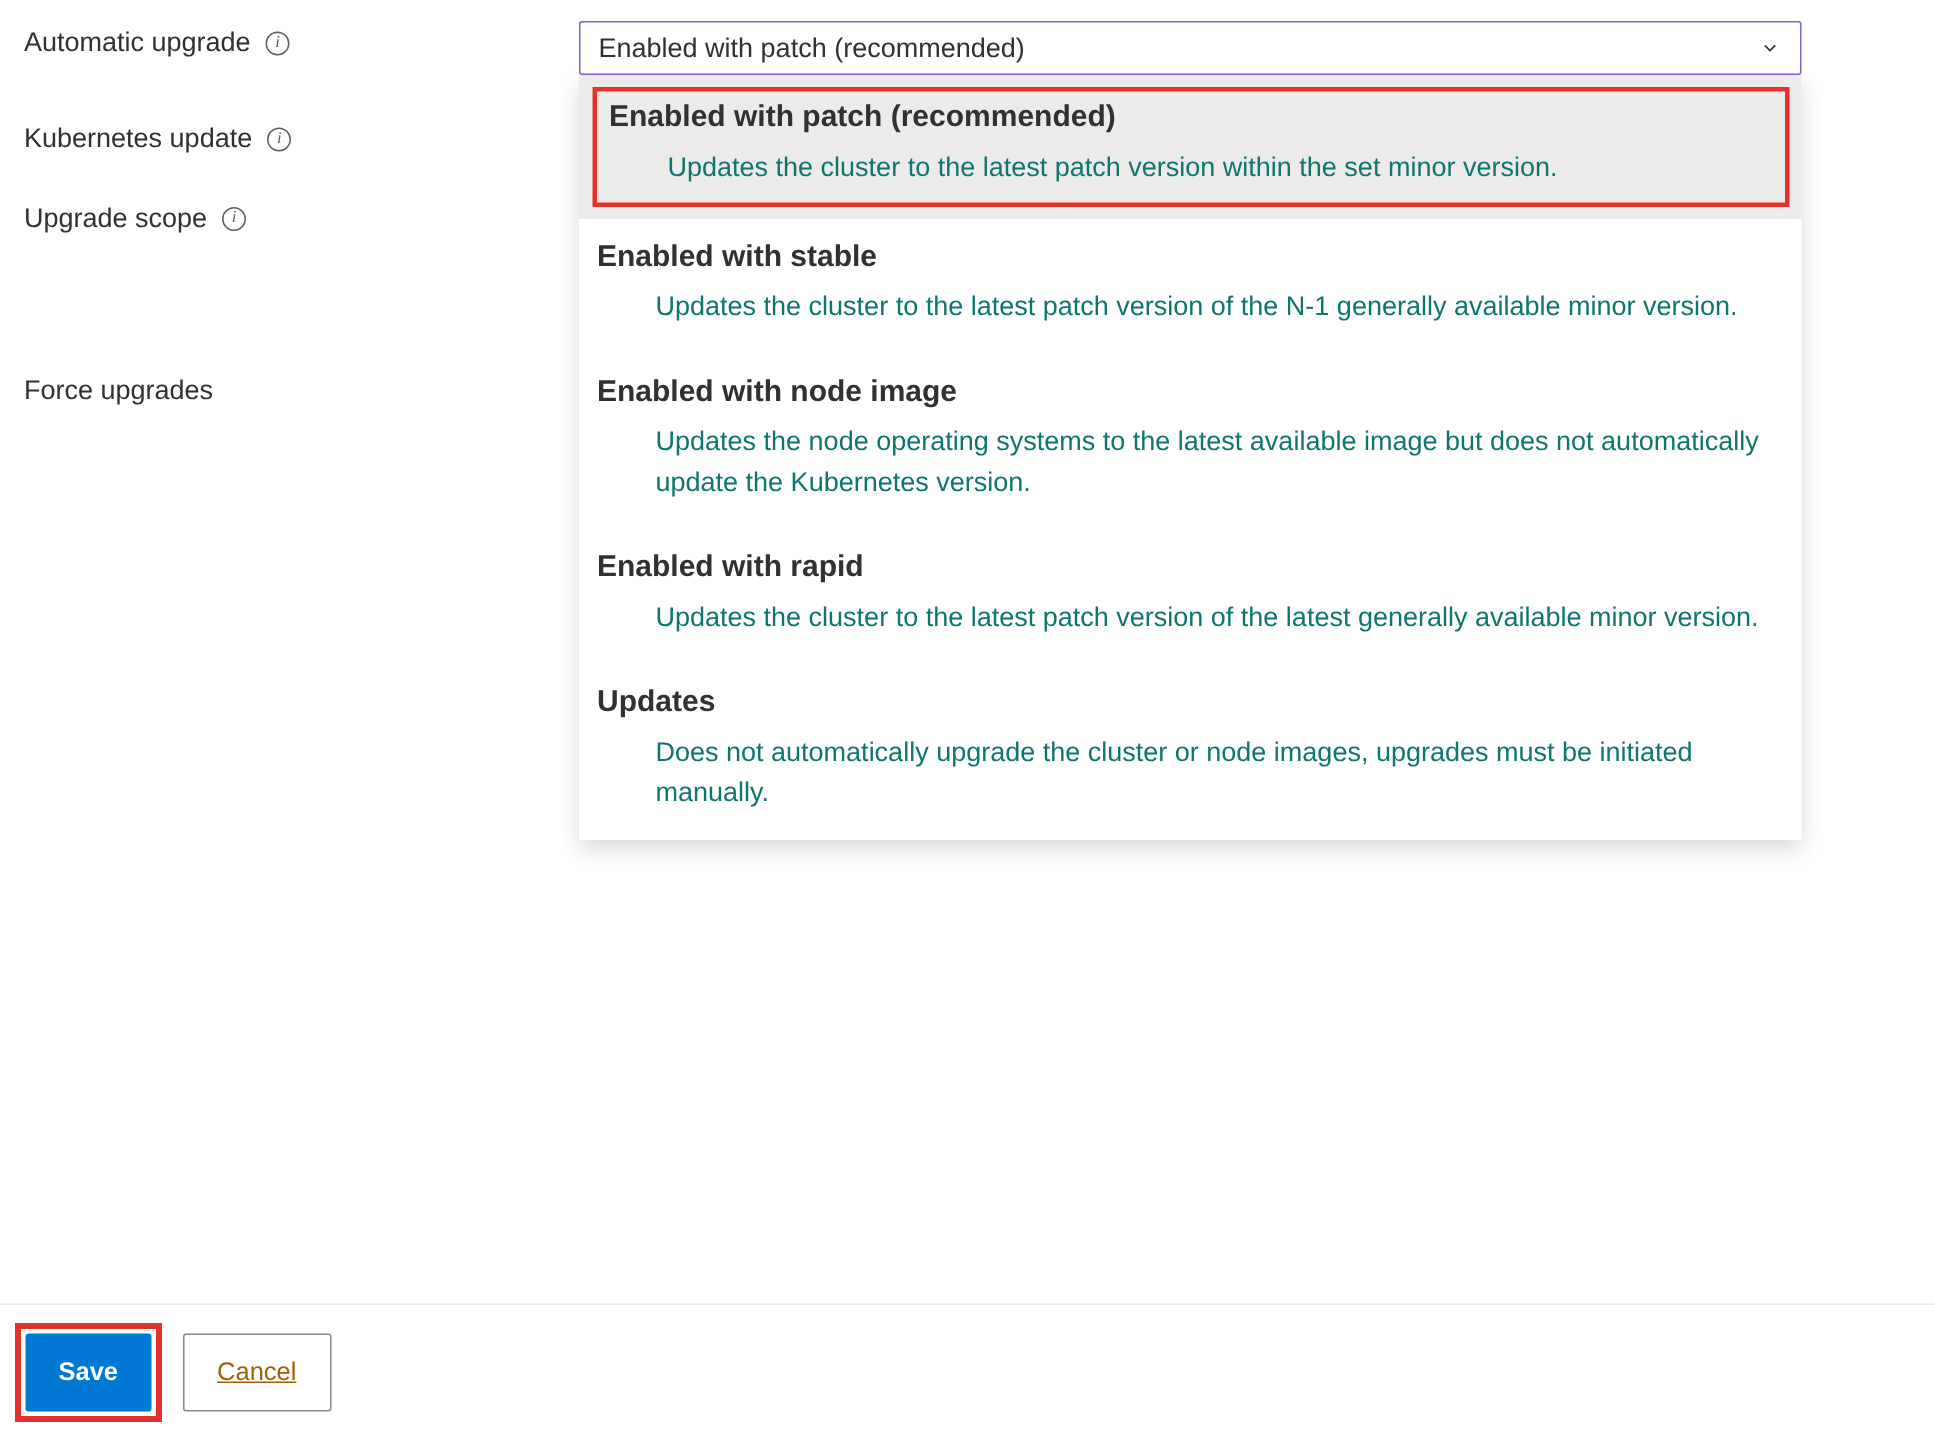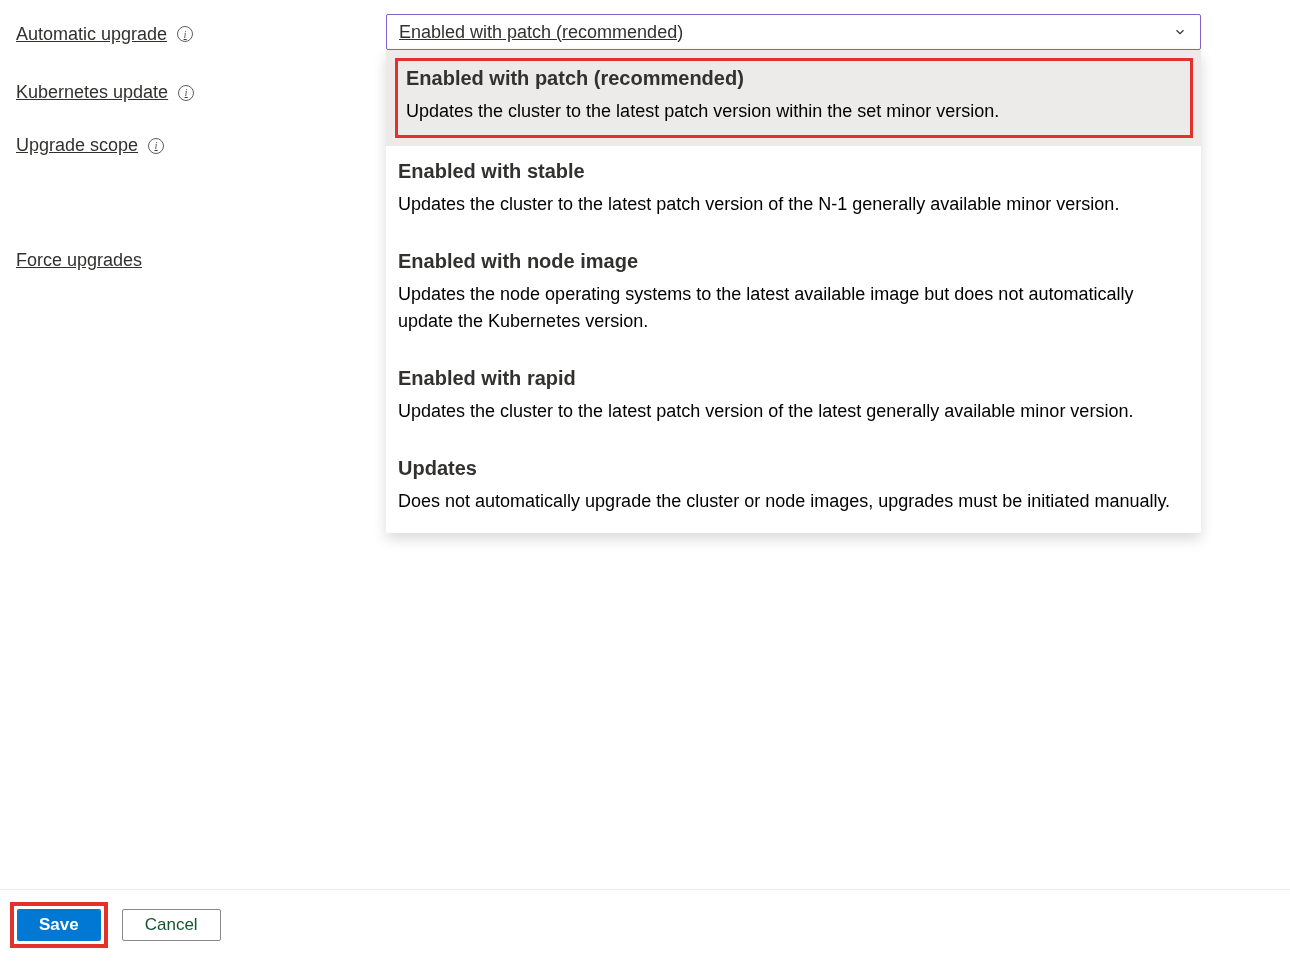--- a/index.html
+++ b/index.html
@@ -1,36 +1,36 @@
 <!DOCTYPE html>
 <html><head>
   <meta charset="utf-8">
   <style>
     * { box-sizing: border-box; margin: 0; padding: 0; }
     html, body { width: 1290px; height: 964px; font-family: "Segoe UI", Arial, sans-serif; color: #323130; background: #ffffff; }
     .page { position: relative; width: 100%; height: 100%; }
     .form-area { padding: 14px 16px 0 16px; }
-    .row { display: flex; align-items: center; margin-bottom: 28px; text-decoration: underline; }
+    .row { display: flex; align-items: flex-start; margin-bottom: 28px; }
     .row.tall { margin-bottom: 90px; }
     .label-col { width: 370px; display: flex; align-items: center; gap: 10px; padding-top: 4px; font-size: 18px; color: #323130; }
     .field-col { flex: 1; max-width: 815px; position: relative; }
     .info-icon { width: 16px; height: 16px; border: 1px solid #605e5c; border-radius: 50%; display: inline-flex; align-items: center; justify-content: center; font-size: 11px; color: #605e5c; font-family: Georgia, "Times New Roman", serif; font-style: italic; line-height: 1; }
     .select-box { width: 100%; height: 36px; border: 1px solid #8661c5; border-radius: 2px; background: #ffffff; display: flex; align-items: center; justify-content: space-between; padding: 0 12px; font-size: 18px; cursor: pointer; }
     .chevron { width: 16px; height: 16px; display: inline-flex; align-items: center; justify-content: center; }
     .chevron svg { stroke: #323130; }
     .dropdown { position: absolute; left: 0; right: 0; top: 36px; background: #ffffff; box-shadow: 0 6px 14px rgba(0,0,0,0.15); border-radius: 2px; z-index: 10; }
     .option { padding: 14px 12px 18px 12px; cursor: pointer; }
     .option.selected { background: #edebe9; }
     .option .highlight { border: 3px solid #e3322e; padding: 6px 8px 10px 8px; margin: -6px -4px -10px -3px; }
     .opt-title { font-size: 20px; font-weight: 600; color: #323130; margin-bottom: 8px; }
-    .opt-desc { font-size: 18px; color: #000000; line-height: 1.5; }
+    .opt-desc { font-size: 18px; color: #0f766e; line-height: 1.5; margin-left: 39px; }
     .footer { position: absolute; left: 0; right: 0; bottom: 0; border-top: 1px solid #edebe9; padding: 12px 10px 16px 10px; display: flex; gap: 14px; align-items: center; }
-    .btn { height: 32px; padding: 0 22px; font-size: 17px; border-radius: 2px; cursor: pointer; display: inline-flex; align-items: center; justify-content: center; }
+    .btn { height: 52px; padding: 0 22px; font-size: 17px; border-radius: 2px; cursor: pointer; display: inline-flex; align-items: center; justify-content: center; }
     .btn-primary { background: #0078d4; color: #ffffff; border: none; font-weight: 600; }
-    .btn-secondary { background: #ffffff; color: #14532d; border: 1px solid #8a8886; }
+    .btn-secondary { background: #ffffff; color: #a16207; border: 1px solid #8a8886; text-decoration: underline; }
     .highlight-box { border: 4px solid #e3322e; padding: 3px; display: inline-flex; }
   </style>
 </head>
 <body>
 
 <div class="page">
   <div class="form-area">
 
     <div class="row">
       <div class="label-col">

